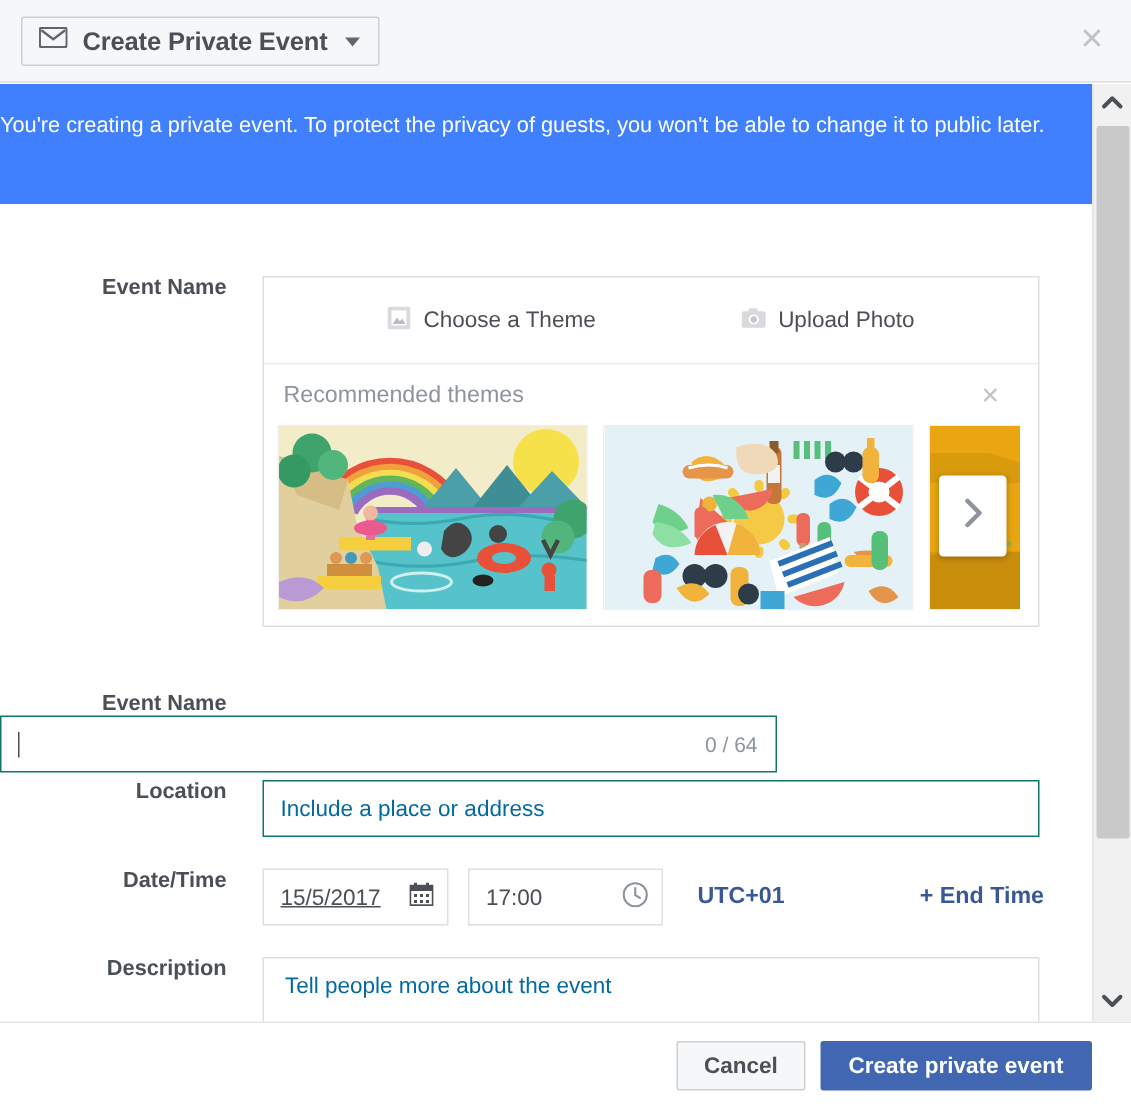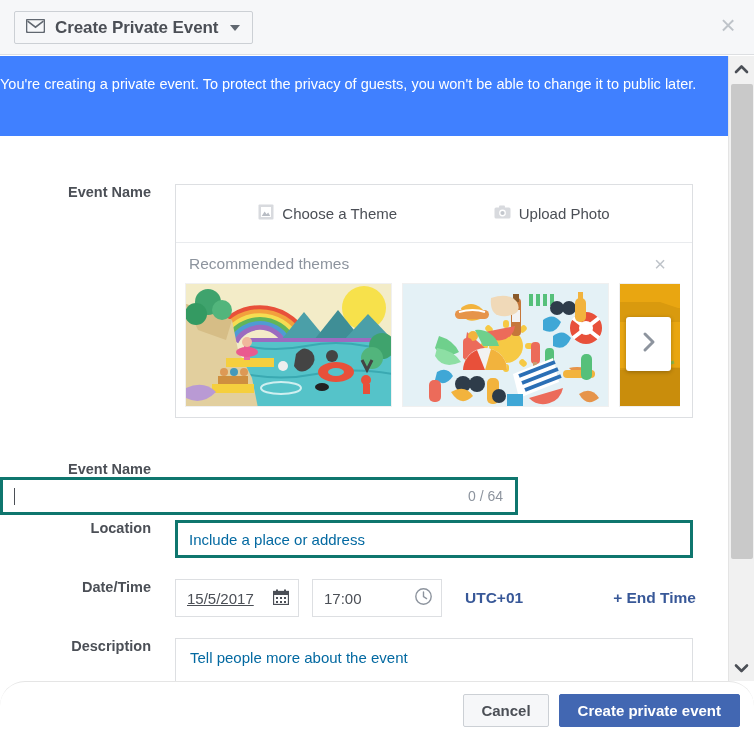--- a/index.html
+++ b/index.html
@@ -165,21 +165,21 @@
     display: flex;
     align-items: center;
     justify-content: center;
     cursor: pointer;
   }
 
   
   .txt-input {
     width: 518px;
     height: 38px;
-    border: 3px solid #0f766e;
+    border: 1px solid #0f766e;
     background: #ffffff;
     display: flex;
     align-items: center;
     padding: 0 12px 0 11px;
     font-size: 15px;
     color: #4b4f56;
     cursor: text;
   }
   .placeholder { color: #0369a1; font-size: 15px; }
   .char-count { margin-left: auto; color: #8d949e; font-size: 14px; }
@@ -265,22 +265,21 @@
   .footer {
     position: absolute;
     left: 0; bottom: 0;
     width: 754px; height: 58px;
     background: #ffffff;
     border-top: 1px solid #e5e5e5;
     display: flex;
     align-items: center;
     justify-content: flex-end;
     gap: 10px;
-    padding-right: 14px;
-    border-radius: 25px;
+    padding-right: 26px;
   }
   .btn-cancel {
     height: 33px;
     padding: 0 17px;
     background: #f6f7f9;
     border: 1px solid #ccd0d5;
     border-radius: 2px;
     color: #4b4f56;
     font-size: 15px;
     font-weight: bold;

